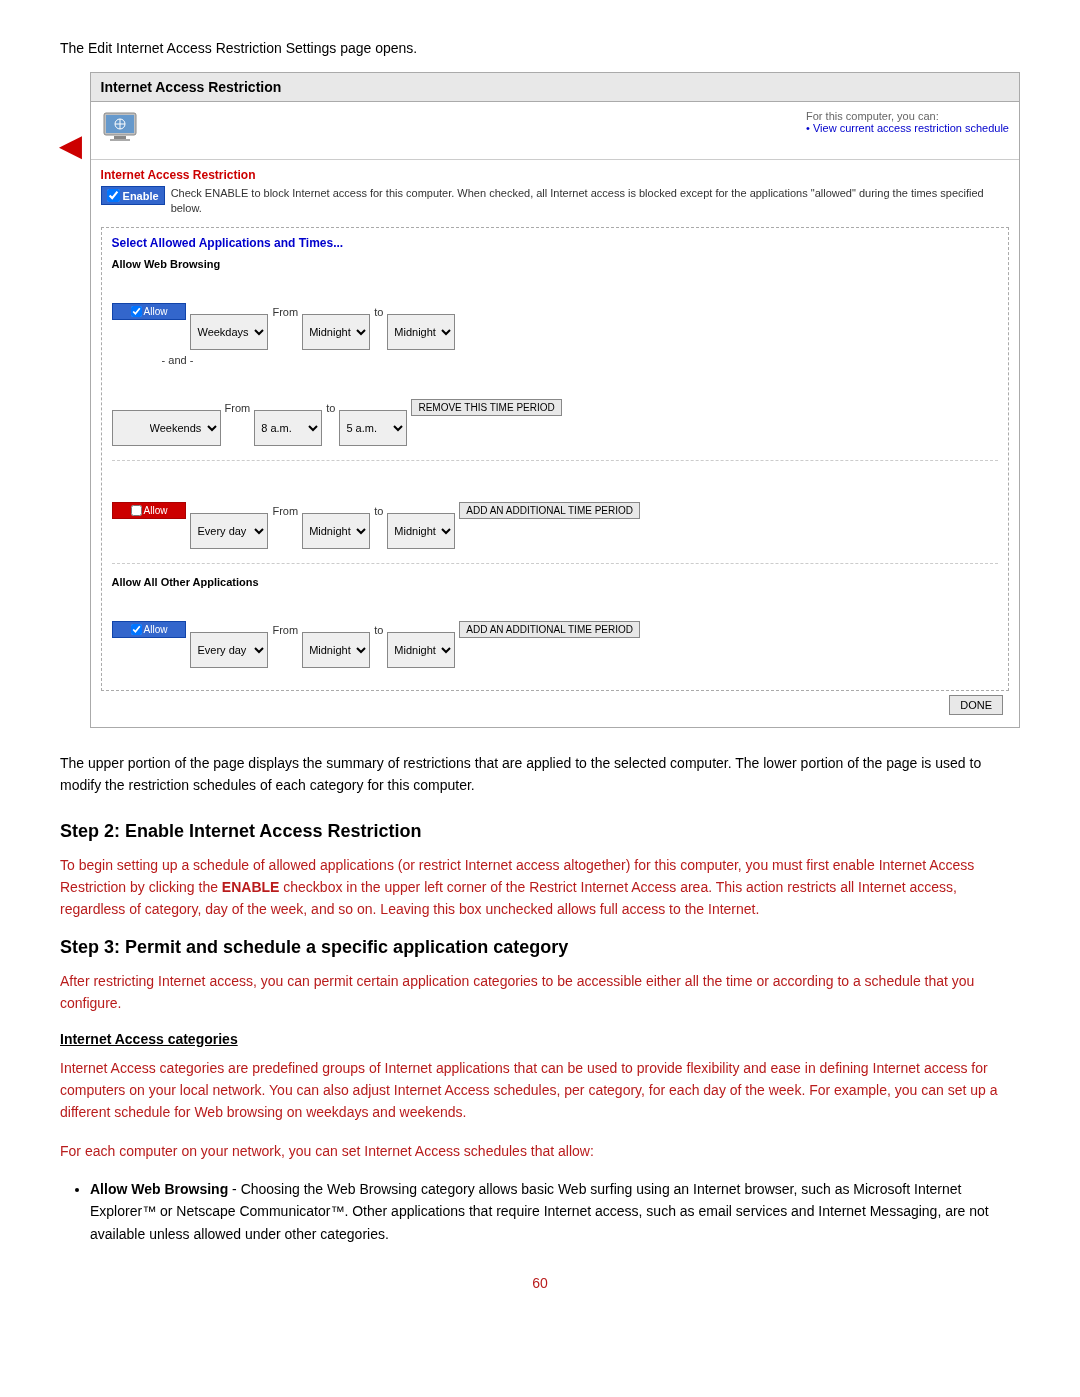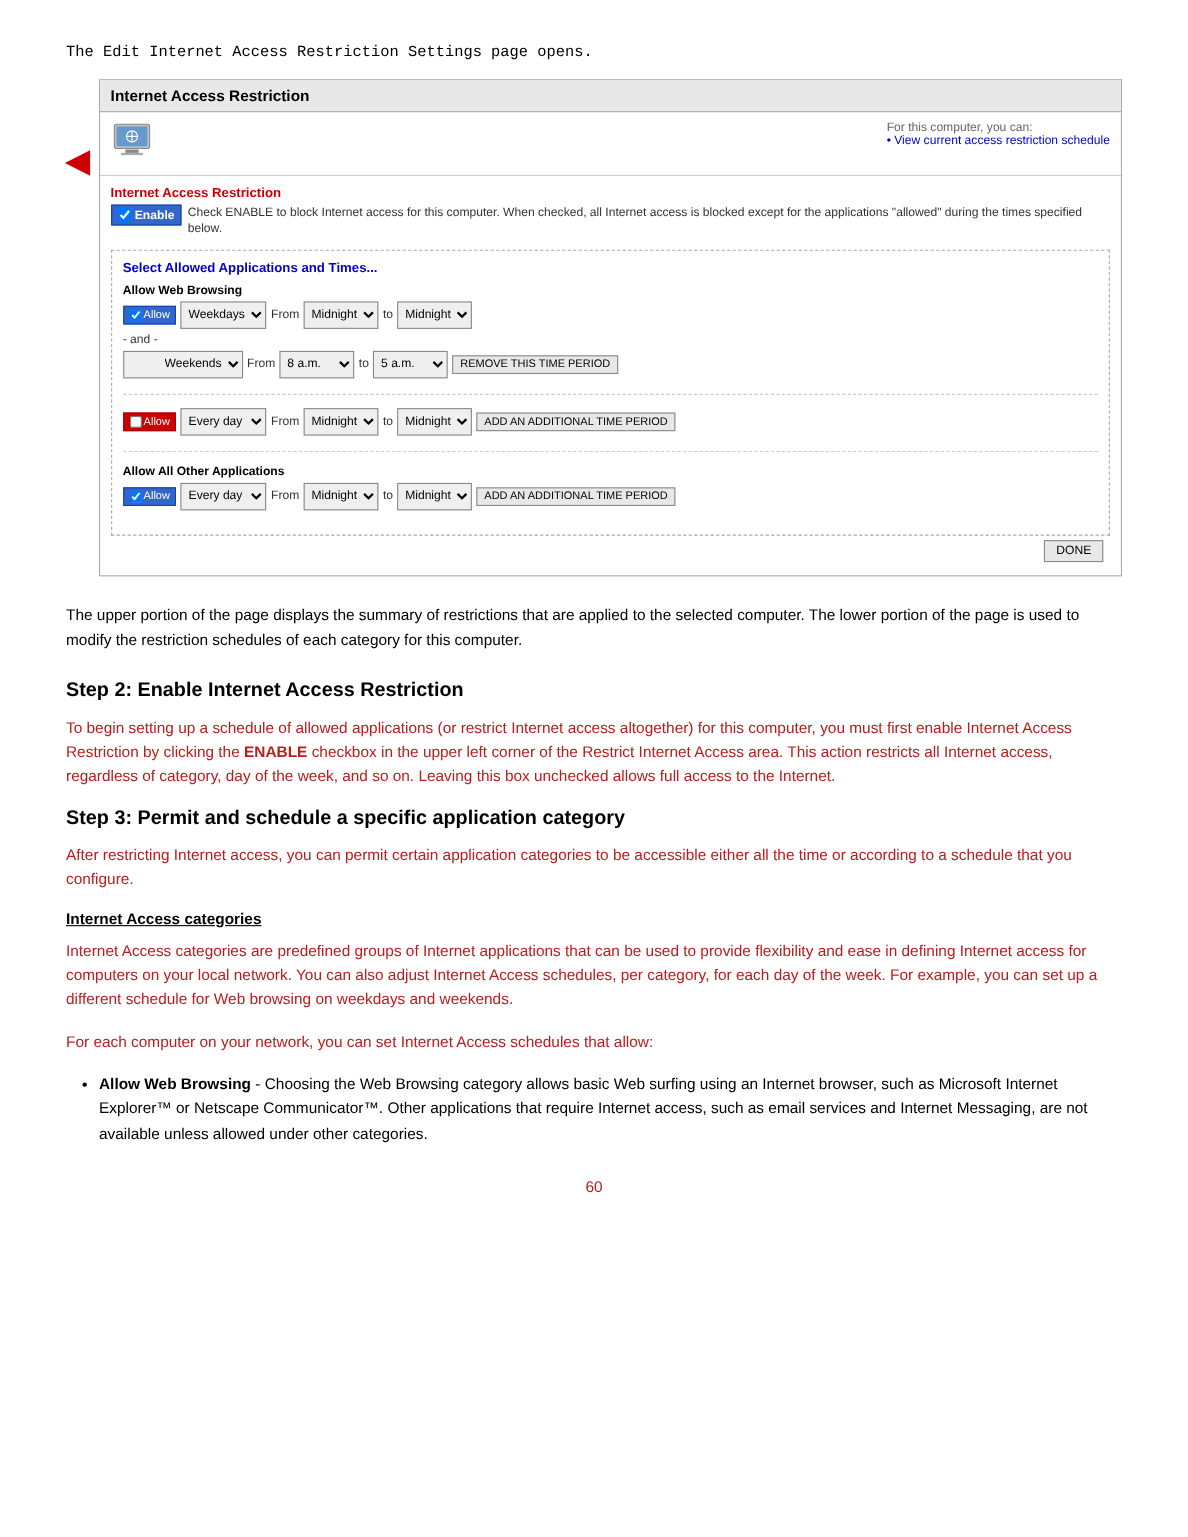--- a/index.html
+++ b/index.html
@@ -9,21 +9,20 @@
       background: #ffffff;
       color: #000000;
       padding: 40px 60px;
       max-width: 1080px;
     }
 
     .intro-text {
       font-size: 14px;
       margin-bottom: 16px;
       color: #000;
-      font-family: Liberation Mono, monospace;
     }
 
     
     .iar-box {
       border: 1px solid #aaa;
       background: #fff;
       margin-bottom: 24px;
       font-size: 12px;
     }
 
@@ -151,49 +150,51 @@
       display: flex;
       align-items: center;
       gap: 4px;
       margin-bottom: 4px;
     }
 
     .allow-btn {
       background: #3366cc;
       color: #fff;
       font-size: 10px;
-      padding: 2px 5px;
+      padding: 2px 18px;
       border: 1px solid #1144aa;
       cursor: pointer;
       display: flex;
       align-items: center;
       gap: 2px;
     }
 
     .allow-btn input[type=checkbox] {
       margin: 0;
       width: 11px;
       height: 11px;
     }
 
     .schedule-select {
       font-size: 11px;
       padding: 1px 2px;
       border: 1px solid #888;
-      height: 25px;
+      height: 36px;
+      margin-top: 40px;
     }
 
     .schedule-label {
       font-size: 11px;
       color: #333;
     }
 
     .and-label {
       font-size: 11px;
       color: #333;
+      margin-left: 50px;
       margin-bottom: 4px;
     }
 
     .action-btn {
       font-size: 10px;
       padding: 2px 6px;
       border: 1px solid #888;
       background: #e8e8e8;
       cursor: pointer;
       color: #000;

